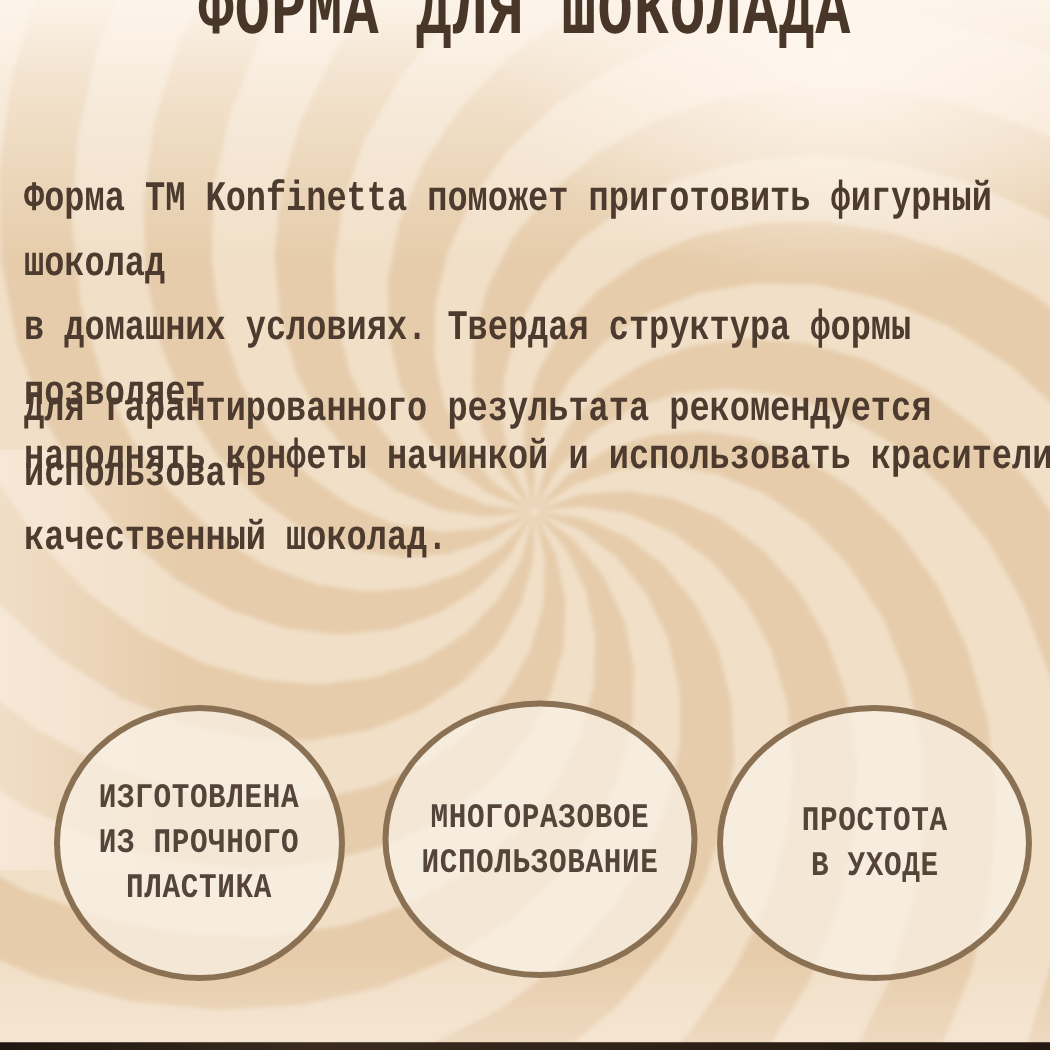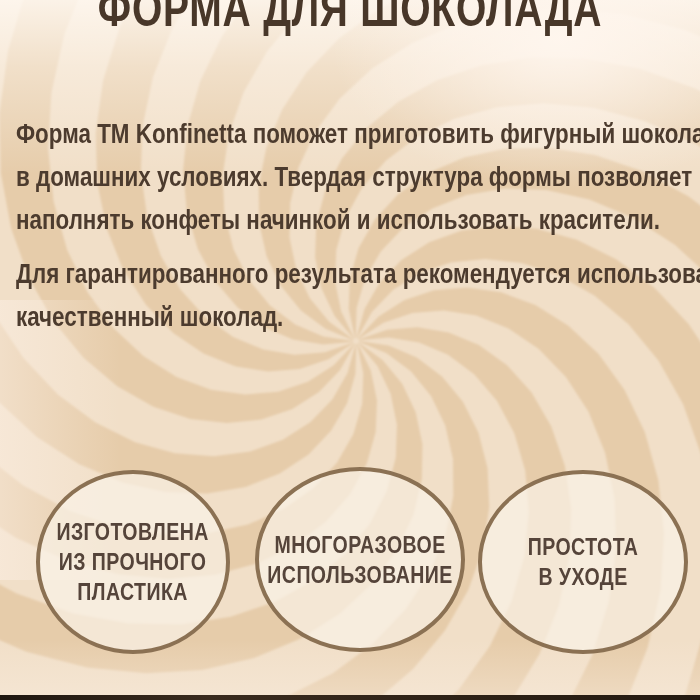--- a/index.html
+++ b/index.html
@@ -1,19 +1,19 @@
 <!DOCTYPE html>
 <html><head>
 <meta charset="utf-8">
 <style>
   html,body{margin:0;padding:0;background:#111;}
   .stage{
     position:relative; width:700px; height:700px; overflow:hidden;
     background:var(--bg-base,#f1dfc8);
-    font-family:Liberation Sans, sans-serif;
+    font-family:Liberation Mono, monospace;
   }
   #swirl{position:absolute; left:0; top:0; width:700px; height:700px; display:block;}
 
   
   .gloss-top{
     position:absolute; left:0; top:0; width:700px; height:175px; pointer-events:none;
     background:linear-gradient(180deg, rgba(255,249,242,.85) 0%, rgba(255,248,240,.45) 38%, rgba(255,248,240,0) 100%);
   }
   .gloss-corner{
     position:absolute; right:-90px; top:-110px; width:460px; height:300px; pointer-events:none;

